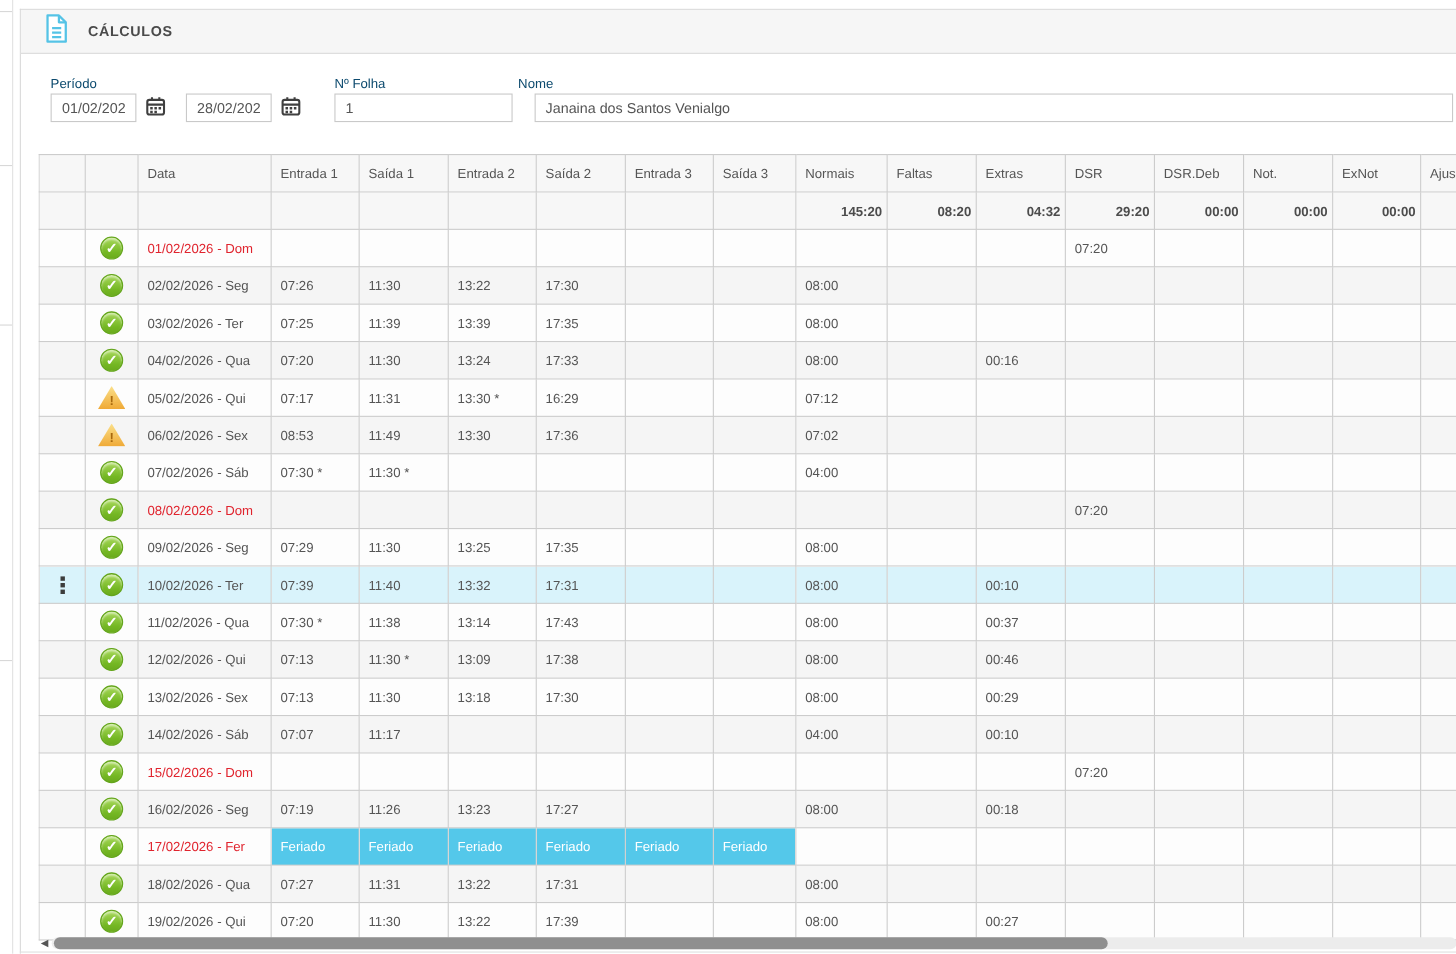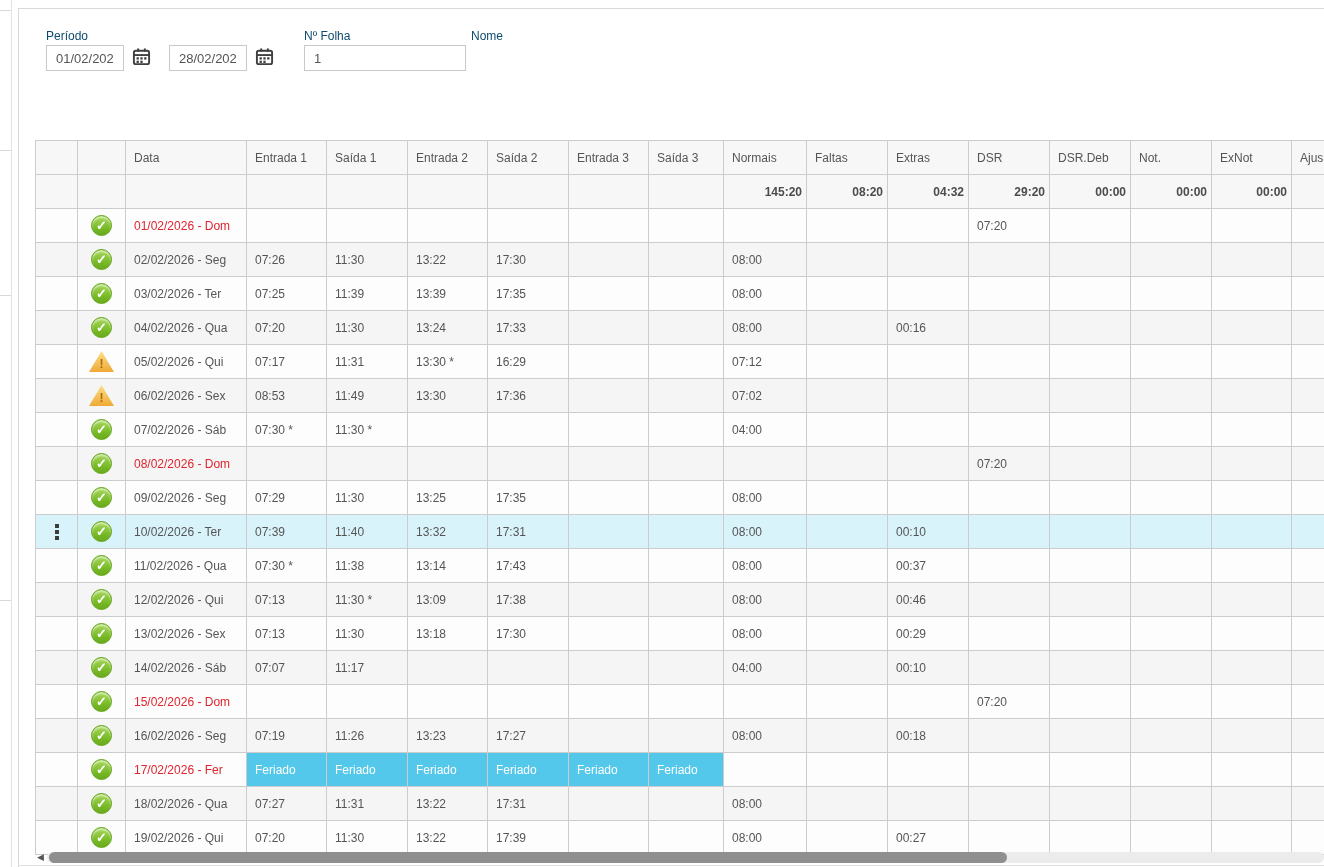--- a/index.html
+++ b/index.html
@@ -71,20 +71,32 @@
 <div class="left-edge">
   <span class="hline" style="top:10px"></span>
   <span class="hline" style="top:150px"></span>
   <span class="hline" style="top:295px"></span>
   <span class="hline" style="top:600px"></span>
   <span class="vline"></span>
 </div>
 
 <div class="panel">
 
+  <div class="panel-header">
+    <span>
+      <svg viewBox="0 0 24 27" width="25" height="28">
+        <path d="M4 2 h10 l6 6 v17 h-16 z" fill="#fff" stroke="#55c3e6" stroke-width="2" stroke-linejoin="round"></path>
+        <path d="M14 2 v6 h6" fill="none" stroke="#55c3e6" stroke-width="2" stroke-linejoin="round"></path>
+        <line x1="8" y1="13" x2="16" y2="13" stroke="#55c3e6" stroke-width="2"></line>
+        <line x1="8" y1="17" x2="16" y2="17" stroke="#55c3e6" stroke-width="2"></line>
+        <line x1="8" y1="21" x2="16" y2="21" stroke="#55c3e6" stroke-width="2"></line>
+      </svg>
+    </span>
+    <span class="panel-title">CÁLCULOS</span>
+  </div>
 
   <div class="form">
     <span class="field-label" style="left:27px; top:20px">Período</span>
     <input class="txt" style="left: 27px; top: 36px; width: 78px;" value="01/02/2026">
     <button class="cal-btn" style="left:111px; top:38px">
       <svg viewBox="0 0 20 20" width="19" height="19">
         <rect x="2" y="4" width="16" height="14" rx="2" fill="none" stroke="currentColor" stroke-width="2"></rect>
         <line x1="2" y1="8.5" x2="18" y2="8.5" stroke="currentColor" stroke-width="2"></line>
         <line x1="6.5" y1="1.5" x2="6.5" y2="5" stroke="currentColor" stroke-width="2"></line>
         <line x1="13.5" y1="1.5" x2="13.5" y2="5" stroke="currentColor" stroke-width="2"></line>
@@ -111,20 +123,21 @@
             <rect x="4.8" y="14.4" width="2.4" height="2.4"></rect>
             <rect x="8.8" y="14.4" width="2.4" height="2.4"></rect>
           </g>
       </svg>
     </button>
 
     <span class="field-label" style="left:285px; top:20px">Nº Folha</span>
     <input class="txt" style="left: 285px; top: 36px; width: 162px;" value="1">
 
     <span class="field-label" style="left:452px; top:20px">Nome</span>
+    <input class="txt" style="left: 467px; top: 36px; width: 835px;" value="Janaina dos Santos Venialgo">
   </div>
 </div>
 
 <div class="table-wrap">
   <table>
     <colgroup>
       <col style="width:42px">
         <col style="width:48px">
         <col style="width:121px">
       <col style="width:80px">

